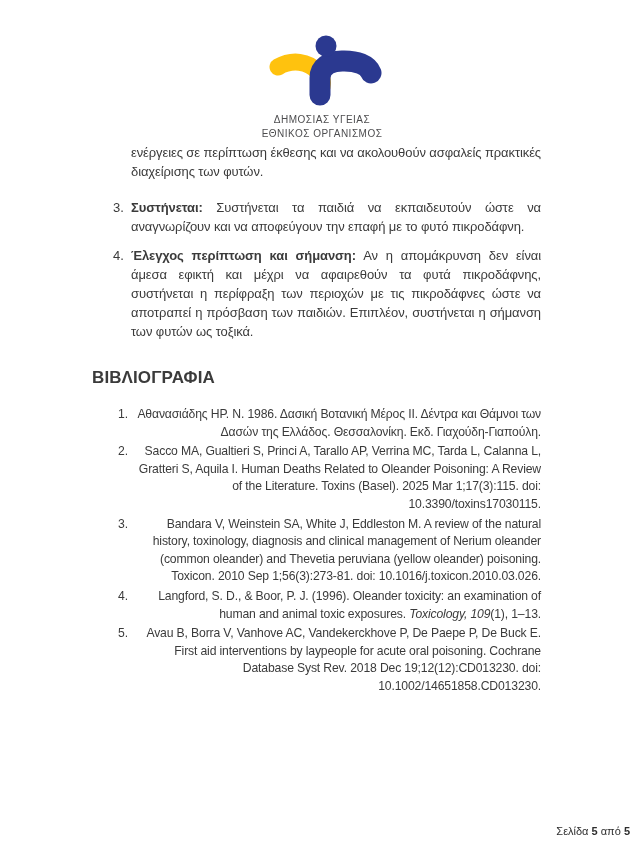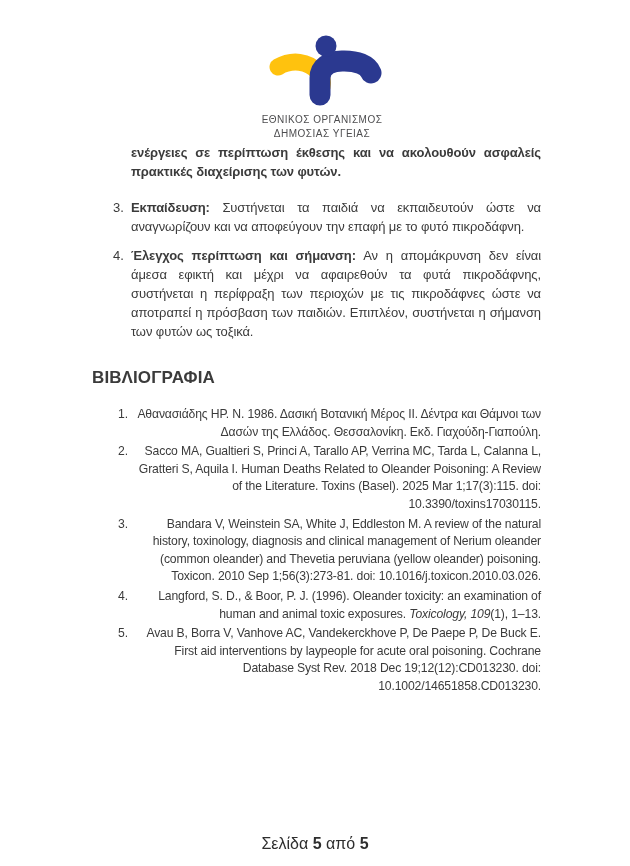--- a/index.html
+++ b/index.html
@@ -18,21 +18,21 @@
   .logo-mark { width: 115px; height: 75px; margin-left: 21px; display: inline-block; }
   .org-name {
     margin-left: 14px; margin-top: 0;
     font-size: 10px; line-height: 13.5px; letter-spacing: 0.5px;
     color: #4d4d4f;
   }
 
   
   .content { position: absolute; left: 92px; top: 143px; width: 449px; }
   .body-text { font-size: 13px; line-height: 19px; letter-spacing: -0.1px; }
-  .intro { margin: 0 0 0 39px; text-align: justify; font-weight: bold; }
+  .intro { margin: 0 0 0 39px; text-align: justify; }
 
   .num-list { list-style: none; margin: 17px 0 0 0; padding: 0; }
   .num-list li { display: flex; margin-bottom: 10px; }
   .num { flex: none; }
   .num-list .num { width: 18px; margin-left: 21px; }
   .num-list .txt { flex: 1; text-align: justify; }
   b { font-weight: bold; }
 
   .bib-heading {
     font-size: 17px; font-weight: bold; letter-spacing: 0.1px;
@@ -42,49 +42,49 @@
     list-style: none; margin: 0; padding: 0;
     font-size: 12.2px; line-height: 17.6px; letter-spacing: -0.15px;
   }
   .ref-list li { display: flex; margin-bottom: 2px; }
   .ref-list .num { width: 15px; margin-left: 26px; }
   .ref-list .txt { flex: 1; text-align: right; }
   .ref-list i { font-style: italic; margin-top: 16px; }
 
   
   .page-footer {
-    position: absolute; left: 0; bottom: 13px; width: 100%;
-    text-align: center; font-size: 16px; color: #2e2e2e; letter-spacing: 0;
+    position: absolute; left: 0; bottom: 29px; width: 100%;
+    text-align: right; font-size: 11px; color: #2e2e2e; letter-spacing: 0;
   }
 </style>
 </head>
 <body>
 
 <div class="page">
 
   <header class="logo-block">
     <svg class="logo-mark" viewBox="0 0 115 75" aria-hidden="true">
       <path d="M 10 33 C 24 25, 40 27, 50 38 C 54 42, 55 48, 54 53" fill="none" stroke="#ffc20e" stroke-width="17" stroke-linecap="round"></path>
       <path d="M 52 61 L 52 44 C 52 33, 61 27.5, 74 27 C 89 26.5, 100 31, 103 39" fill="none" stroke="#2b3990" stroke-width="21" stroke-linecap="round" stroke-linejoin="round"></path>
       <circle cx="58" cy="12" r="10.5" fill="#2b3990"></circle>
     </svg>
     <div class="org-name">
+      <div>ΔΗΜΟΣΙΑΣ ΥΓΕΙΑΣ</div>
       <div>ΕΘΝΙΚΟΣ ΟΡΓΑΝΙΣΜΟΣ</div>
-      <div>ΔΗΜΟΣΙΑΣ ΥΓΕΙΑΣ</div>
     </div>
   </header>
 
   <main class="content body-text">
 
     <p class="intro">ενέργειες σε περίπτωση έκθεσης και να ακολουθούν ασφαλείς πρακτικές διαχείρισης των φυτών.</p>
 
     <ol class="num-list">
       <li>
         <span class="num">3.</span>
-        <span class="txt"><b>Εκπαίδευση:</b> <span>Συστήνεται τα παιδιά να εκπαιδευτούν ώστε να αναγνωρίζουν και να αποφεύγουν την επαφή με το φυτό πικροδάφνη.</span></span>
+        <span class="txt"><b>Συστήνεται:</b> <span>Συστήνεται τα παιδιά να εκπαιδευτούν ώστε να αναγνωρίζουν και να αποφεύγουν την επαφή με το φυτό πικροδάφνη.</span></span>
       </li>
       <li>
         <span class="num">4.</span>
         <span class="txt"><b>Έλεγχος περίπτωση και σήμανση:</b> <span>Αν η απομάκρυνση δεν είναι άμεσα εφικτή και μέχρι να αφαιρεθούν τα φυτά πικροδάφνης, συστήνεται η περίφραξη των περιοχών με τις πικροδάφνες ώστε να αποτραπεί η πρόσβαση των παιδιών. Επιπλέον, συστήνεται η σήμανση των φυτών ως τοξικά.</span></span>
       </li>
     </ol>
 
     <h2 class="bib-heading">ΒΙΒΛΙΟΓΡΑΦΙΑ</h2>
 
     <ol class="ref-list">

